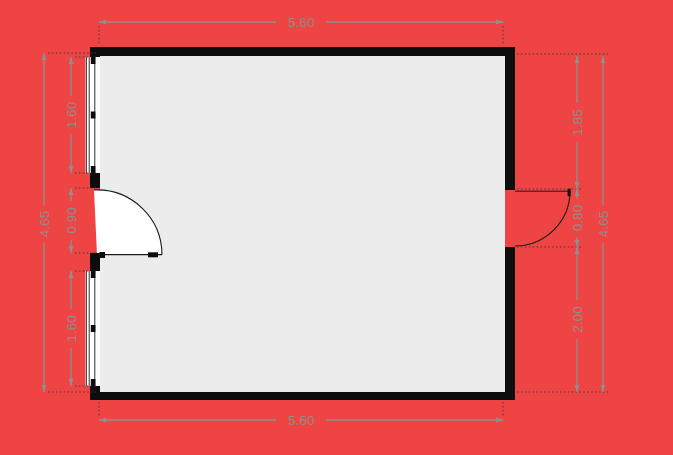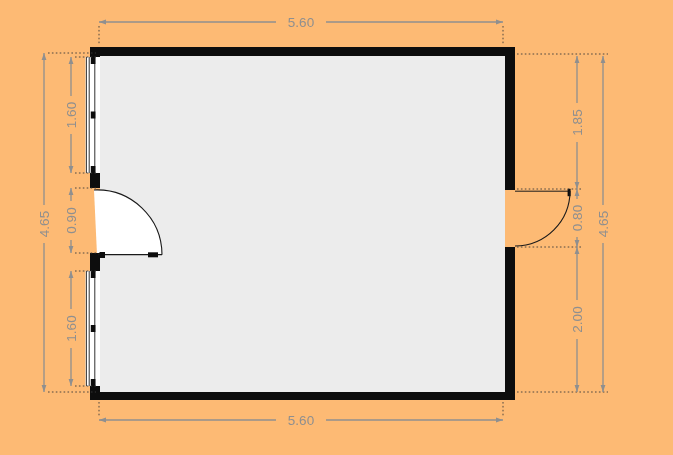--- a/index.html
+++ b/index.html
@@ -1,16 +1,16 @@
 <!DOCTYPE html>
 <html><head>
 <meta charset="utf-8">
 <style>
   html,body{margin:0;padding:0;background:#ffffff;}
-  .viewport{position:relative;width:673px;height:455px;background:#fdba74;overflow:hidden;}
+  .viewport{position:relative;width:673px;height:455px;background:#ef4444;overflow:hidden;}
   svg{position:absolute;left:0;top:0;}
   text.dim{font-family:"Liberation Sans","DejaVu Sans",sans-serif;font-size:13.5px;fill:#8f8f8f;}
   .dimline{stroke:#8f8f8f;stroke-width:1.3;fill:none;}
   .extline{stroke:#3a3a3a;stroke-width:0.9;fill:none;stroke-dasharray:1.6 2.3;}
   .wall{fill:#0d0d0d;stroke:none;}
   .doorstroke{stroke:#1a1a1a;stroke-width:1.1;fill:none;}
 </style>
 </head>
 <body>
 

